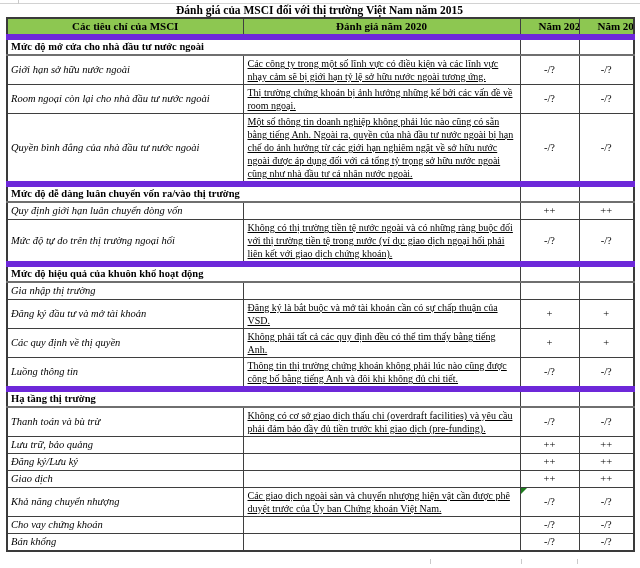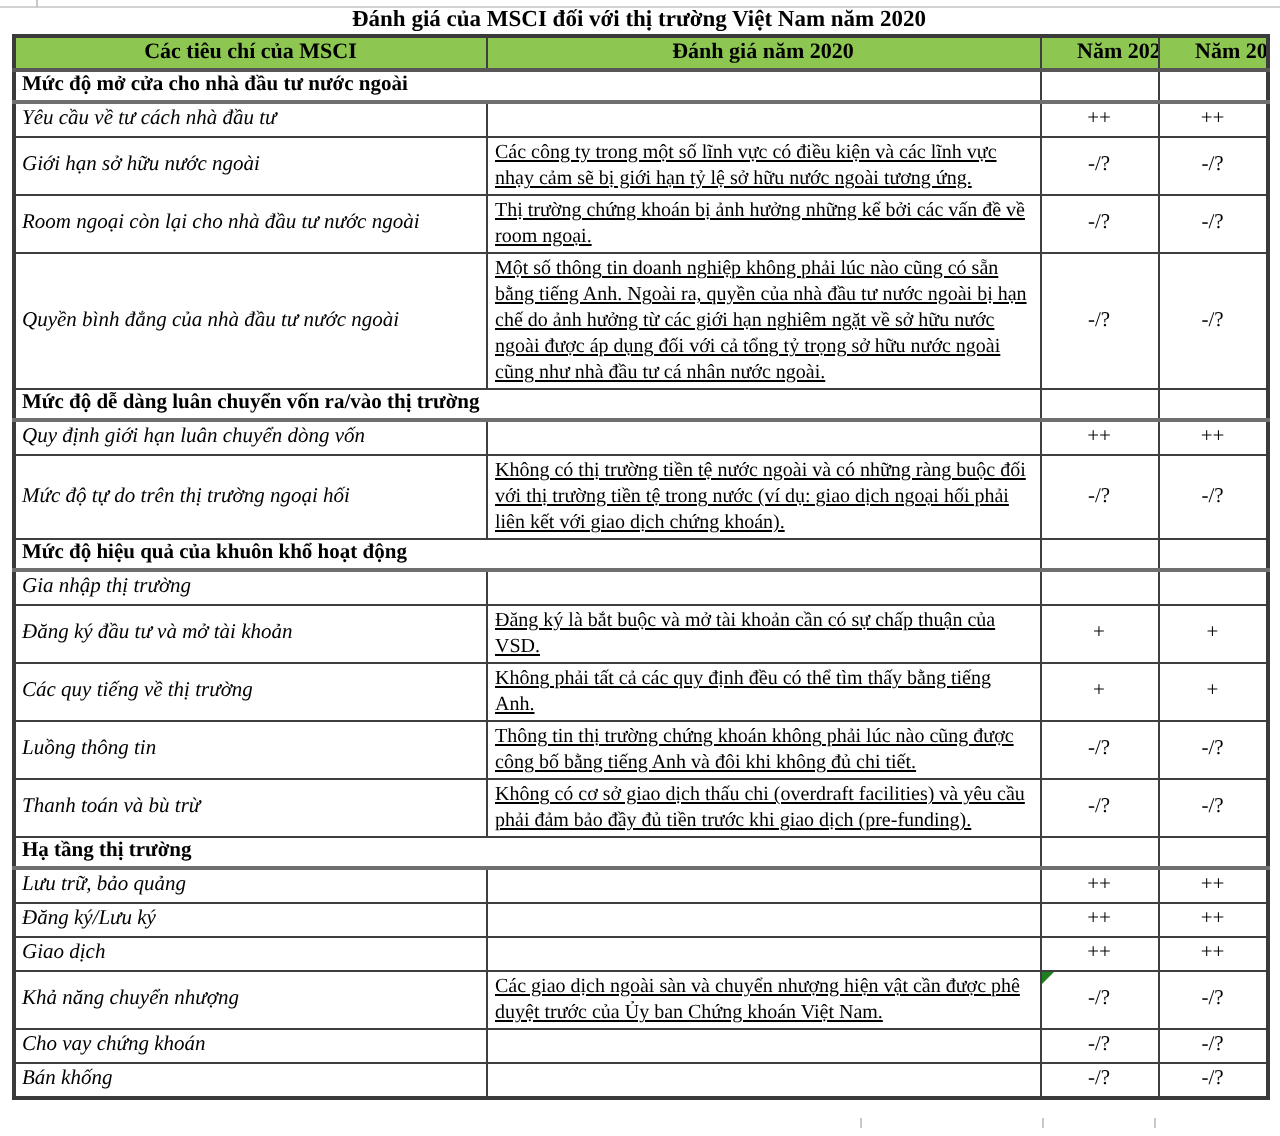--- a/index.html
+++ b/index.html
@@ -24,34 +24,34 @@
   th{
     background:var(--green);
     font-size:11px;font-weight:bold;height:15px;line-height:13px;
     border-bottom:2px solid #575757;padding:0 18px;white-space:nowrap;
   }
   td{padding:0 3px;}
   td.c-crit{font-style:italic;font-size:10.5px;line-height:12px;}
   td.c-section{font-weight:bold;font-size:10.5px;line-height:12px;}
   td.c-eval{font-size:10px;line-height:13px;padding:1px 4px;text-decoration:underline;}
   td.c-rate{text-align:center;font-size:10.5px;line-height:12px;position:relative;padding:0 1px;}
-  tr.section td{border-top:1px solid #6d28d9;border-bottom:2px solid #6f6f6f;}
+  tr.section td{border-top:6px solid #6d28d9;border-bottom:2px solid #6f6f6f;}
   tr.body-row td{height:14px;}
   .marker{
     position:absolute;left:0;top:0;width:0;height:0;
     border-top:6px solid var(--tri);border-right:6px solid transparent;
   }
 </style>
 </head>
 <body style="--green: #8dc751; --red: #e60000; --tri: #1f7e1f;">
 
 <div class="topline"></div>
 <div class="stub top" style="left:18px;"></div>
 
-<div class="title">Đánh giá của MSCI đối với thị trường Việt Nam năm 2020</div>
+<div class="title">Đánh giá của MSCI đối với thị trường Việt Nam năm 2015</div>
 
 <table class="msci">
   <colgroup>
     <col style="width:236px">
       <col style="width:277px">
       <col style="width:59px">
       <col style="width:55px">
   </colgroup>
   <thead>
     <tr>
@@ -59,26 +59,20 @@
       <th>Đánh giá năm 2020</th>
       <th>Năm 2020</th>
       <th>Năm 2014</th>
     </tr>
   </thead>
   <tbody id="rows">
       <tr class="body-row section">
         <td class="c-section" colspan="2">Mức độ mở cửa cho nhà đầu tư nước ngoài</td>
         <td class="c-rate"></td>
         <td class="c-rate"></td>
-      </tr>
-      <tr class="body-row criteria">
-        <td class="c-crit">Yêu cầu về tư cách nhà đầu tư</td>
-        <td class="c-eval"></td>
-        <td class="c-rate">++</td>
-        <td class="c-rate">++</td>
       </tr>
       <tr class="body-row criteria">
         <td class="c-crit">Giới hạn sở hữu nước ngoài</td>
         <td class="c-eval">Các công ty trong một số lĩnh vực có điều kiện và các lĩnh vực nhạy cảm sẽ bị giới hạn tỷ lệ sở hữu nước ngoài tương ứng.</td>
         <td class="c-rate">-/?</td>
         <td class="c-rate">-/?</td>
       </tr>
       <tr class="body-row criteria">
         <td class="c-crit">Room ngoại còn lại cho nhà đầu tư nước ngoài</td>
         <td class="c-eval">Thị trường chứng khoán bị ảnh hưởng những kể bởi các vấn đề về room ngoại.</td>
@@ -119,41 +113,41 @@
         <td class="c-rate"></td>
         <td class="c-rate"></td>
       </tr>
       <tr class="body-row criteria">
         <td class="c-crit">Đăng ký đầu tư và mở tài khoản</td>
         <td class="c-eval">Đăng ký là bắt buộc và mở tài khoản cần có sự chấp thuận của VSD.</td>
         <td class="c-rate">+</td>
         <td class="c-rate">+</td>
       </tr>
       <tr class="body-row criteria">
-        <td class="c-crit">Các quy tiếng về thị trường</td>
+        <td class="c-crit">Các quy định về thị quyền</td>
         <td class="c-eval">Không phải tất cả các quy định đều có thể tìm thấy bằng tiếng Anh.</td>
         <td class="c-rate">+</td>
         <td class="c-rate">+</td>
       </tr>
       <tr class="body-row criteria">
         <td class="c-crit">Luồng thông tin</td>
         <td class="c-eval">Thông tin thị trường chứng khoán không phải lúc nào cũng được công bố bằng tiếng Anh và đôi khi không đủ chi tiết.</td>
         <td class="c-rate">-/?</td>
         <td class="c-rate">-/?</td>
       </tr>
+      <tr class="body-row section">
+        <td class="c-section" colspan="2">Hạ tầng thị trường</td>
+        <td class="c-rate"></td>
+        <td class="c-rate"></td>
+      </tr>
       <tr class="body-row criteria">
         <td class="c-crit">Thanh toán và bù trừ</td>
         <td class="c-eval">Không có cơ sở giao dịch thấu chi (overdraft facilities) và yêu cầu phải đảm bảo đầy đủ tiền trước khi giao dịch (pre-funding).</td>
         <td class="c-rate">-/?</td>
         <td class="c-rate">-/?</td>
-      </tr>
-      <tr class="body-row section">
-        <td class="c-section" colspan="2">Hạ tầng thị trường</td>
-        <td class="c-rate"></td>
-        <td class="c-rate"></td>
       </tr>
       <tr class="body-row criteria">
         <td class="c-crit">Lưu trữ, bảo quảng</td>
         <td class="c-eval"></td>
         <td class="c-rate">++</td>
         <td class="c-rate">++</td>
       </tr>
       <tr class="body-row criteria">
         <td class="c-crit">Đăng ký/Lưu ký</td>
         <td class="c-eval"></td>

